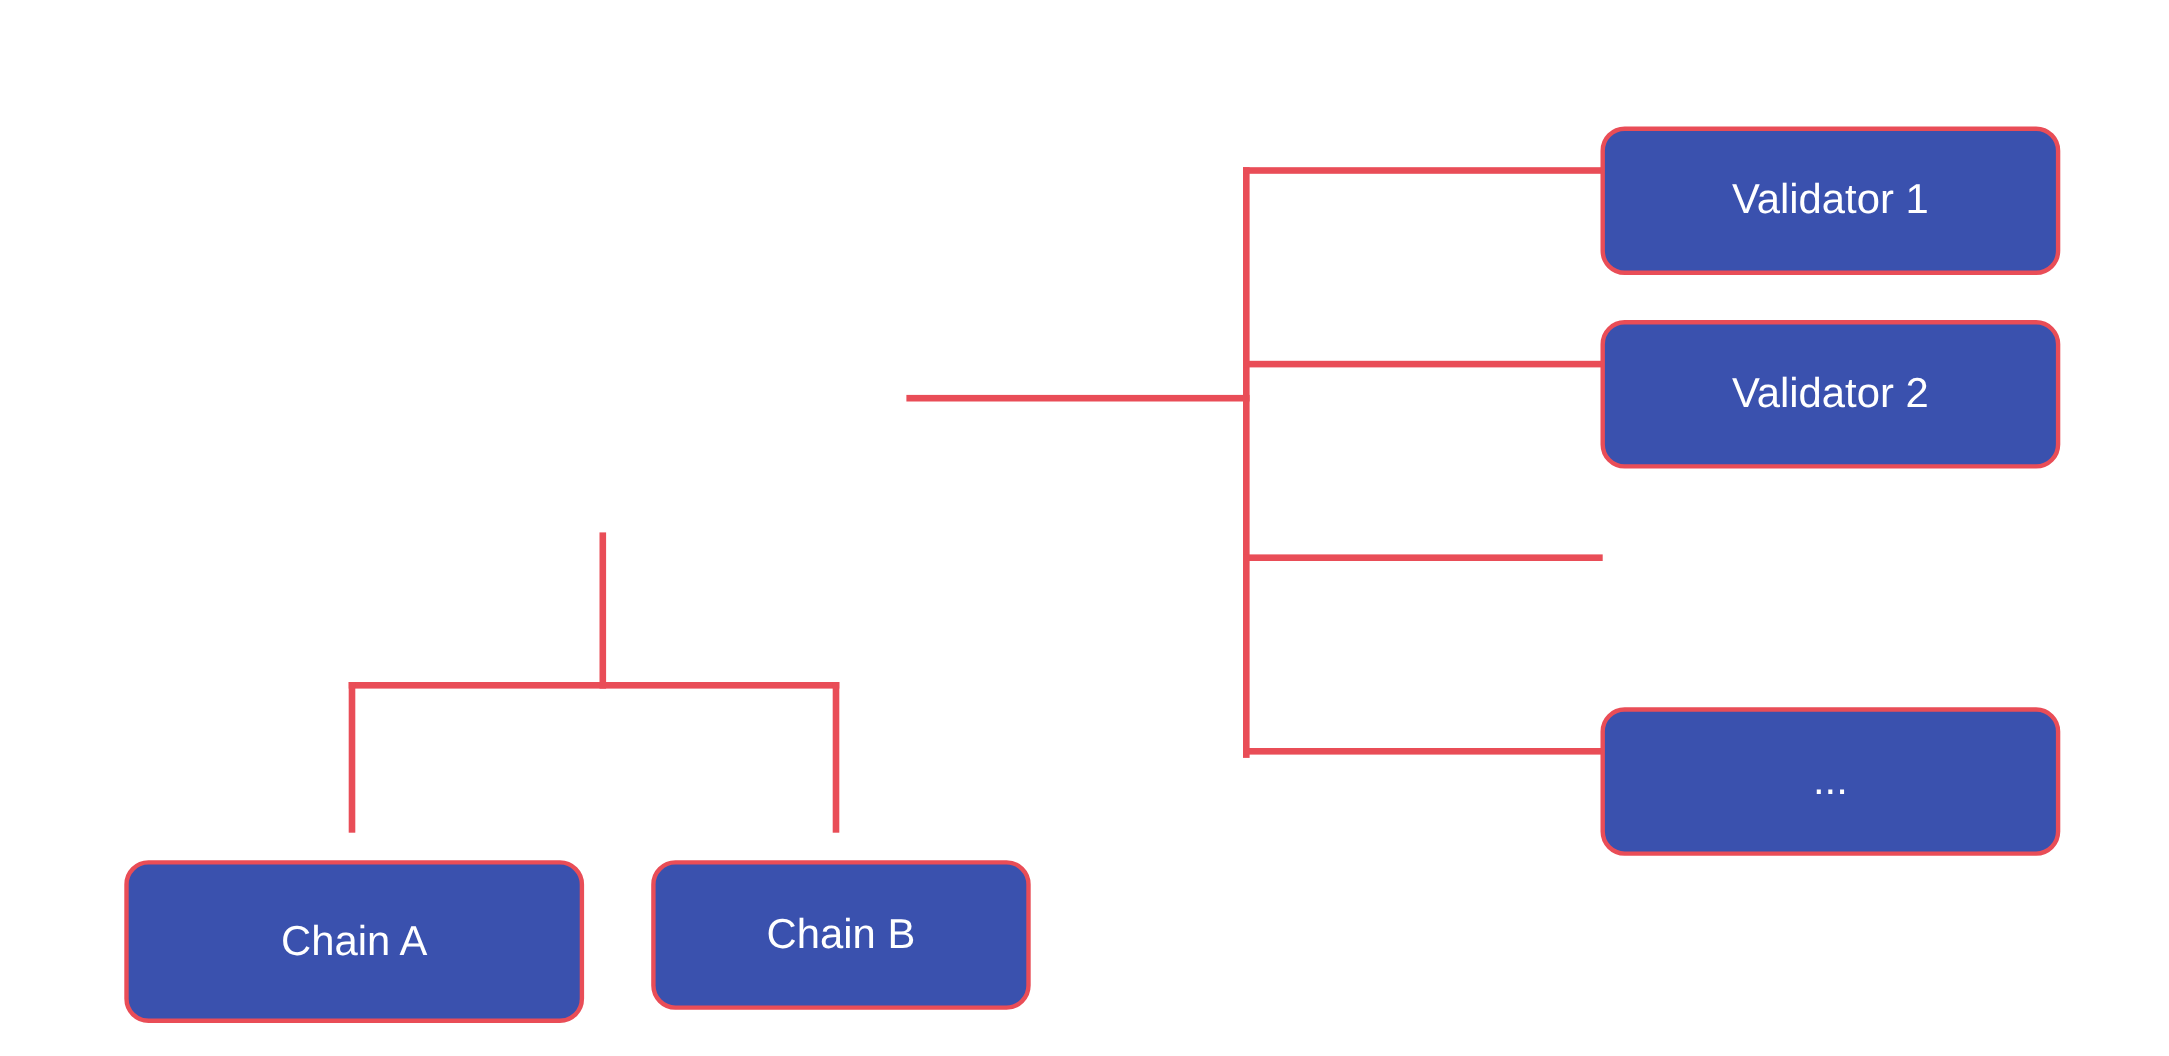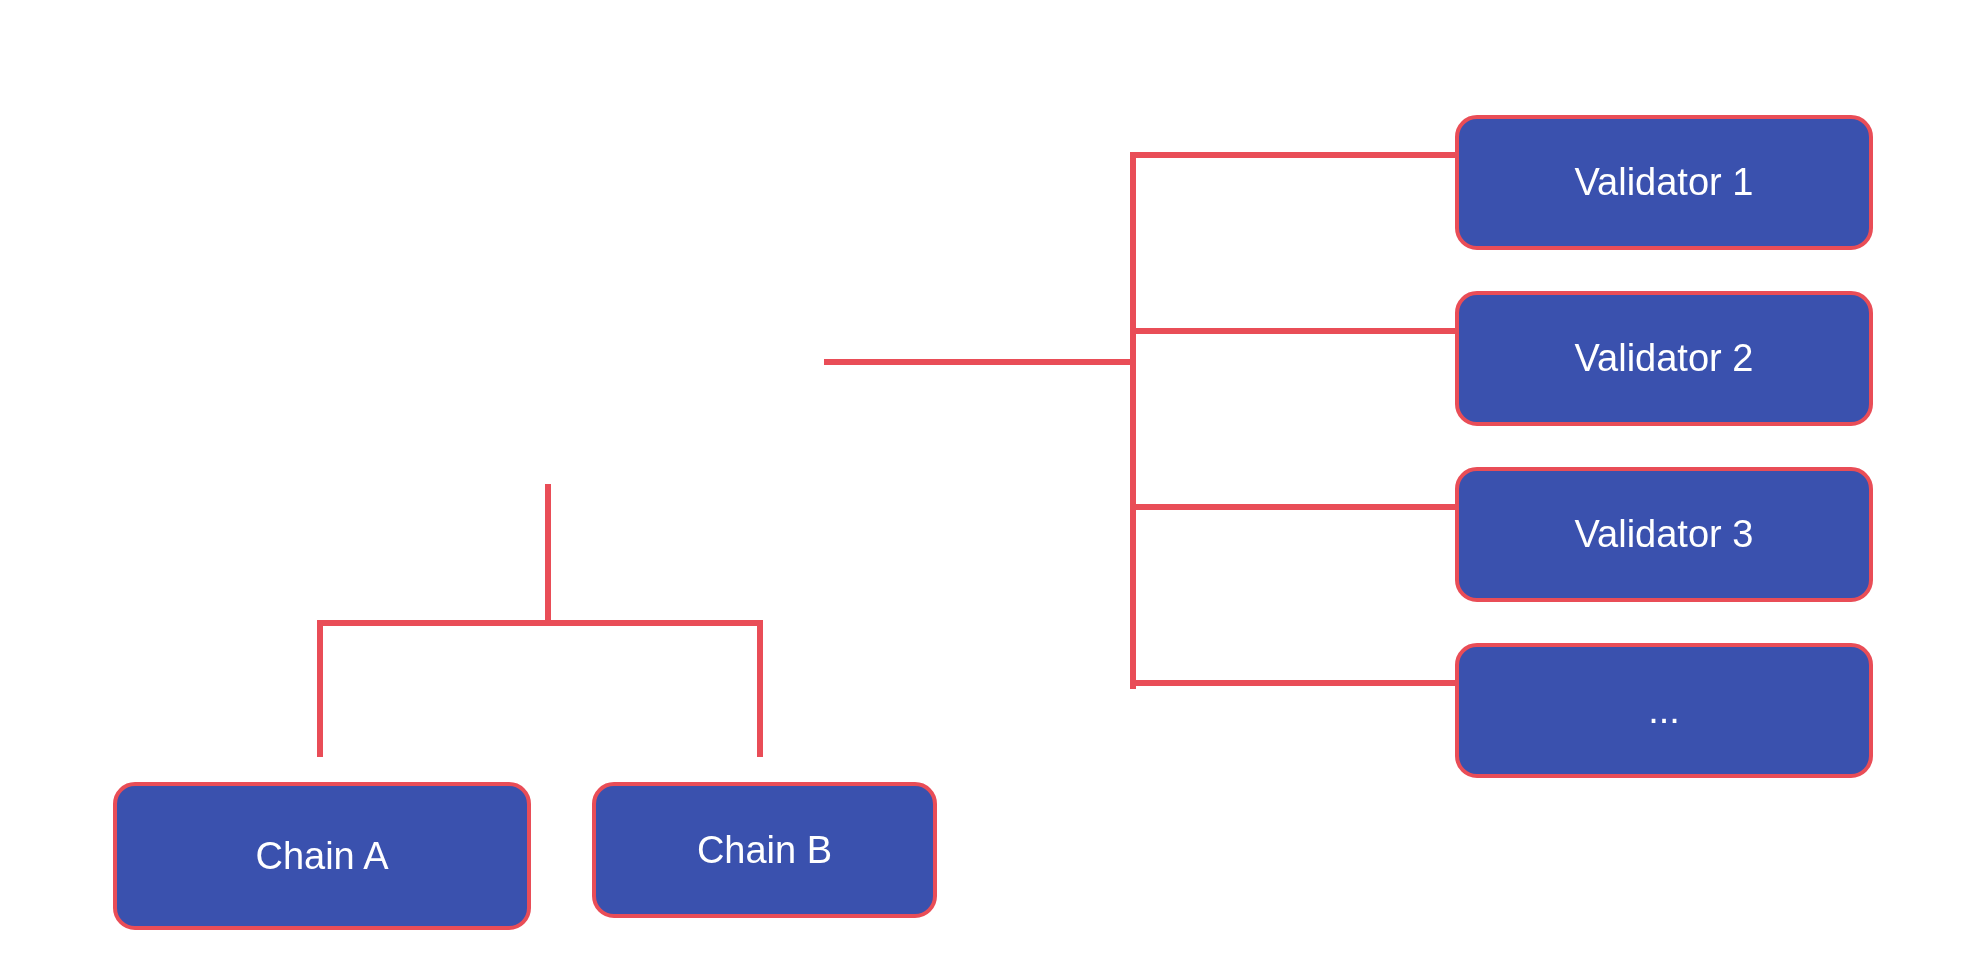--- a/index.html
+++ b/index.html
@@ -99,21 +99,18 @@
   </div>
 
   <div class="node small validator v1">
     <span>Validator 1</span>
   </div>
 
   <div class="node small validator v2">
     <span>Validator 2</span>
   </div>
 
-  <div class="node small validator v3">
-    <span>Validator 3</span>
-  </div>
 
   <div class="node small validator v4">
     <span>...</span>
   </div>
 
 </div>
 
 </body></html>

